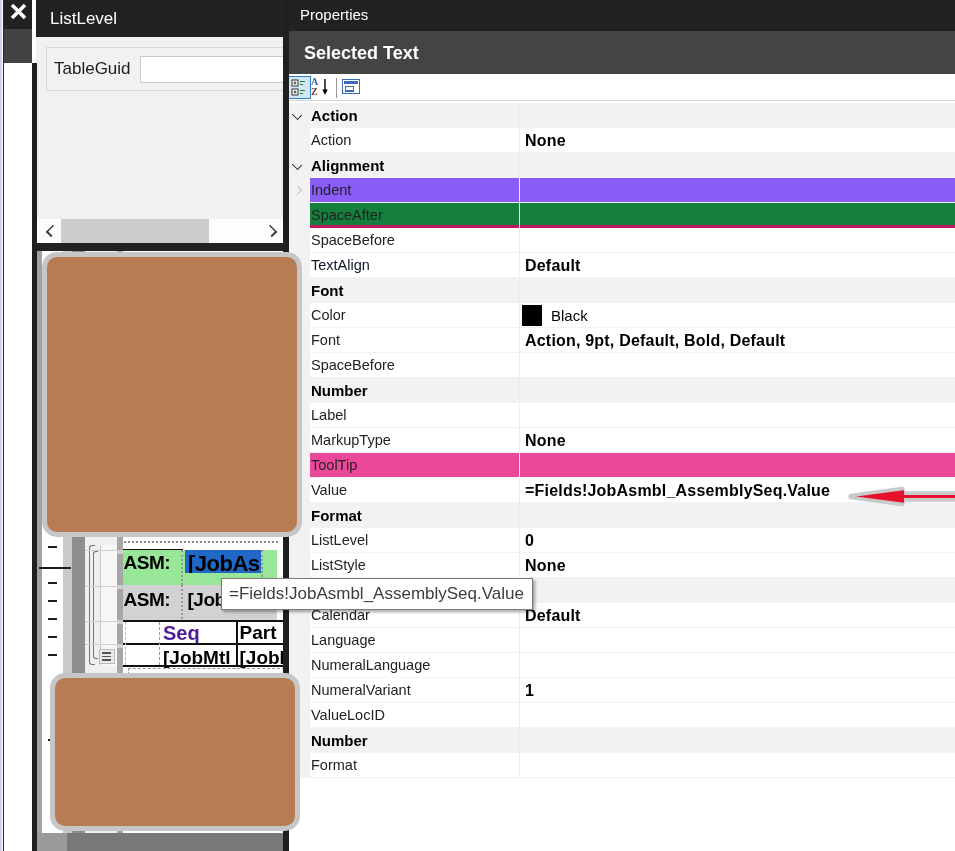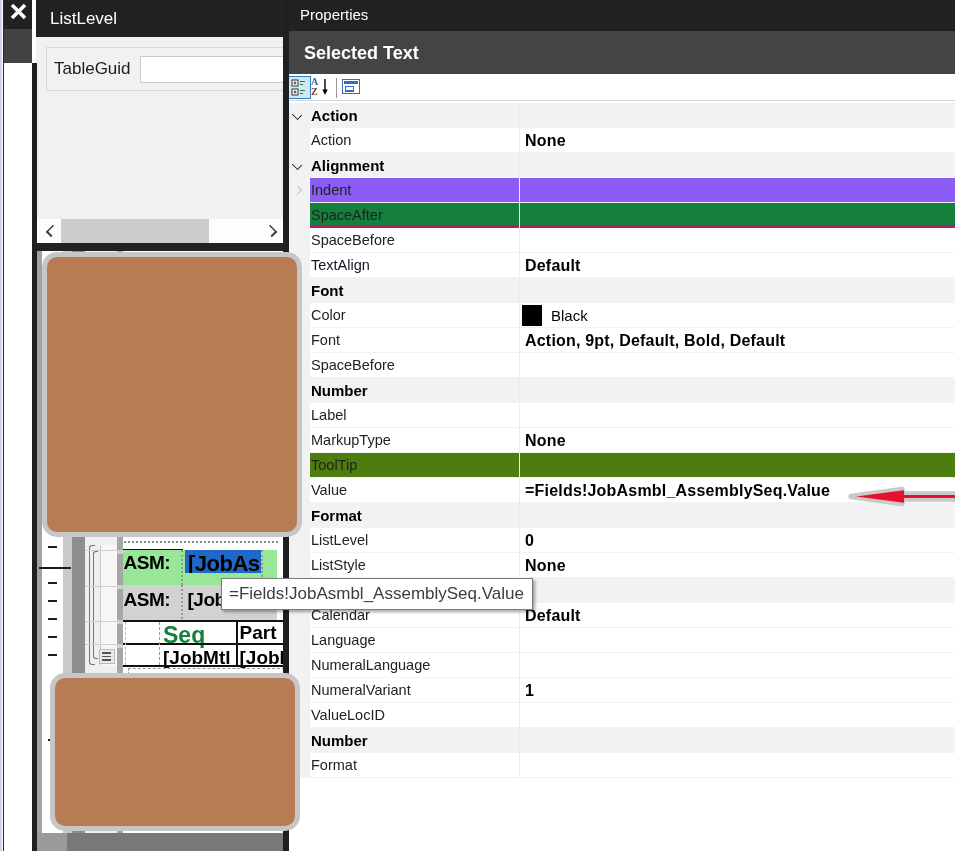--- a/index.html
+++ b/index.html
@@ -89,21 +89,21 @@
   </div>
   <div class="abs" style="left:224px;top:299px;width:0;height:35px;border-left:2px dotted #999;"></div>
 
   <div class="abs" style="left:86.5px;top:334px;width:154px;height:34.5px;background:#d2d2d2;"></div>
   <div class="abs" style="left:87px;top:338px;font-size:19px;font-weight:bold;color:#000;letter-spacing:-0.5px;">ASM:</div>
   <div class="abs" style="left:144.5px;top:334px;width:0;height:34px;border-left:2px dotted #999;"></div>
   <div class="abs" style="left:151px;top:338px;font-size:19px;font-weight:bold;color:#000;letter-spacing:-0.5px;">[Job</div>
 
   <div class="abs" style="left:86.5px;top:368.5px;width:160px;height:2px;background:#111;"></div>
   <div class="abs" style="left:86.5px;top:370.5px;width:160px;height:22px;background:#fff;"></div>
-  <div class="abs" style="left:126.5px;top:371px;font-size:23px;font-weight:bold;color:#15803d;">Seq</div>
+  <div class="abs" style="left:126.5px;top:371px;font-size:20px;font-weight:bold;color:#4c1d95;">Seq</div>
   <div class="abs" style="left:203px;top:371px;font-size:19px;font-weight:bold;color:#000;">Part</div>
   <div class="abs" style="left:86.5px;top:392px;width:160px;height:2px;background:#111;"></div>
   <div class="abs" style="left:126.5px;top:396px;font-size:19px;font-weight:bold;color:#000;">[JobMtl</div>
   <div class="abs" style="left:203px;top:396px;font-size:19px;font-weight:bold;color:#000;">[JobM</div>
   <div class="abs" style="left:86.5px;top:413.5px;width:160px;height:2px;background:#111;"></div>
   <div class="abs" style="left:199.5px;top:368.5px;width:2px;height:47px;background:#111;"></div>
   <div class="abs" style="left:122.5px;top:370.5px;width:0;height:43px;border-left:1.5px dashed #999;"></div>
   <div class="abs" style="left:88px;top:370.5px;width:0;height:43px;border-left:1.5px dashed #bbb;"></div>
 
   <div class="abs" style="left:91.5px;top:417px;width:155px;height:10px;border:1.5px dashed #999;border-bottom:none;"></div>
@@ -213,21 +213,21 @@
       </div>
     <div class="abs" style="left:0;top:300px;width:666px;height:25px;background:#fff;border-bottom:1px solid #f3f3f3;box-sizing:border-box;">
         <span class="abs" style="left:0;top:0;width:21px;height:25px;background:#f2f2f2;"></span>
         <span class="abs" style="left:22px;top:0;line-height:25px;color:#222;">Label</span>
       </div>
     <div class="abs" style="left:0;top:325px;width:666px;height:25px;background:#fff;border-bottom:1px solid #f3f3f3;box-sizing:border-box;">
         <span class="abs" style="left:0;top:0;width:21px;height:25px;background:#f2f2f2;"></span>
         <span class="abs" style="left:22px;top:0;line-height:25px;color:#222;">MarkupType</span>
         <span class="abs" style="left:236px;top:0;line-height:25px;color:#000;font-weight:bold;font-size:16px;letter-spacing:0.2px;">None</span>
       </div>
-    <div class="abs" style="left:0;top:350px;width:666px;height:25px;background:#4d7c0f;border-bottom:1px solid #f3f3f3;box-sizing:border-box;">
+    <div class="abs" style="left:0;top:350px;width:666px;height:25px;background:#ec4899;border-bottom:1px solid #f3f3f3;box-sizing:border-box;">
         <span class="abs" style="left:0;top:0;width:21px;height:25px;background:#f2f2f2;"></span>
         <span class="abs" style="left:22px;top:0;line-height:25px;color:#222;">ToolTip</span>
       </div>
     <div class="abs" style="left:0;top:375px;width:666px;height:25px;background:#fff;border-bottom:1px solid #f3f3f3;box-sizing:border-box;">
         <span class="abs" style="left:0;top:0;width:21px;height:25px;background:#f2f2f2;"></span>
         <span class="abs" style="left:22px;top:0;line-height:25px;color:#222;">Value</span>
         <span class="abs" style="left:236px;top:0;line-height:25px;color:#000;font-weight:bold;font-size:16px;letter-spacing:0.2px;">=Fields!JobAsmbl_AssemblySeq.Value</span>
       </div>
     <div class="abs" style="left:0;top:400px;width:666px;height:25px;background:#f2f2f2;">
         <span class="abs" style="left:22px;top:0;line-height:25px;font-size:15px;font-weight:bold;color:#000;">Format</span>

